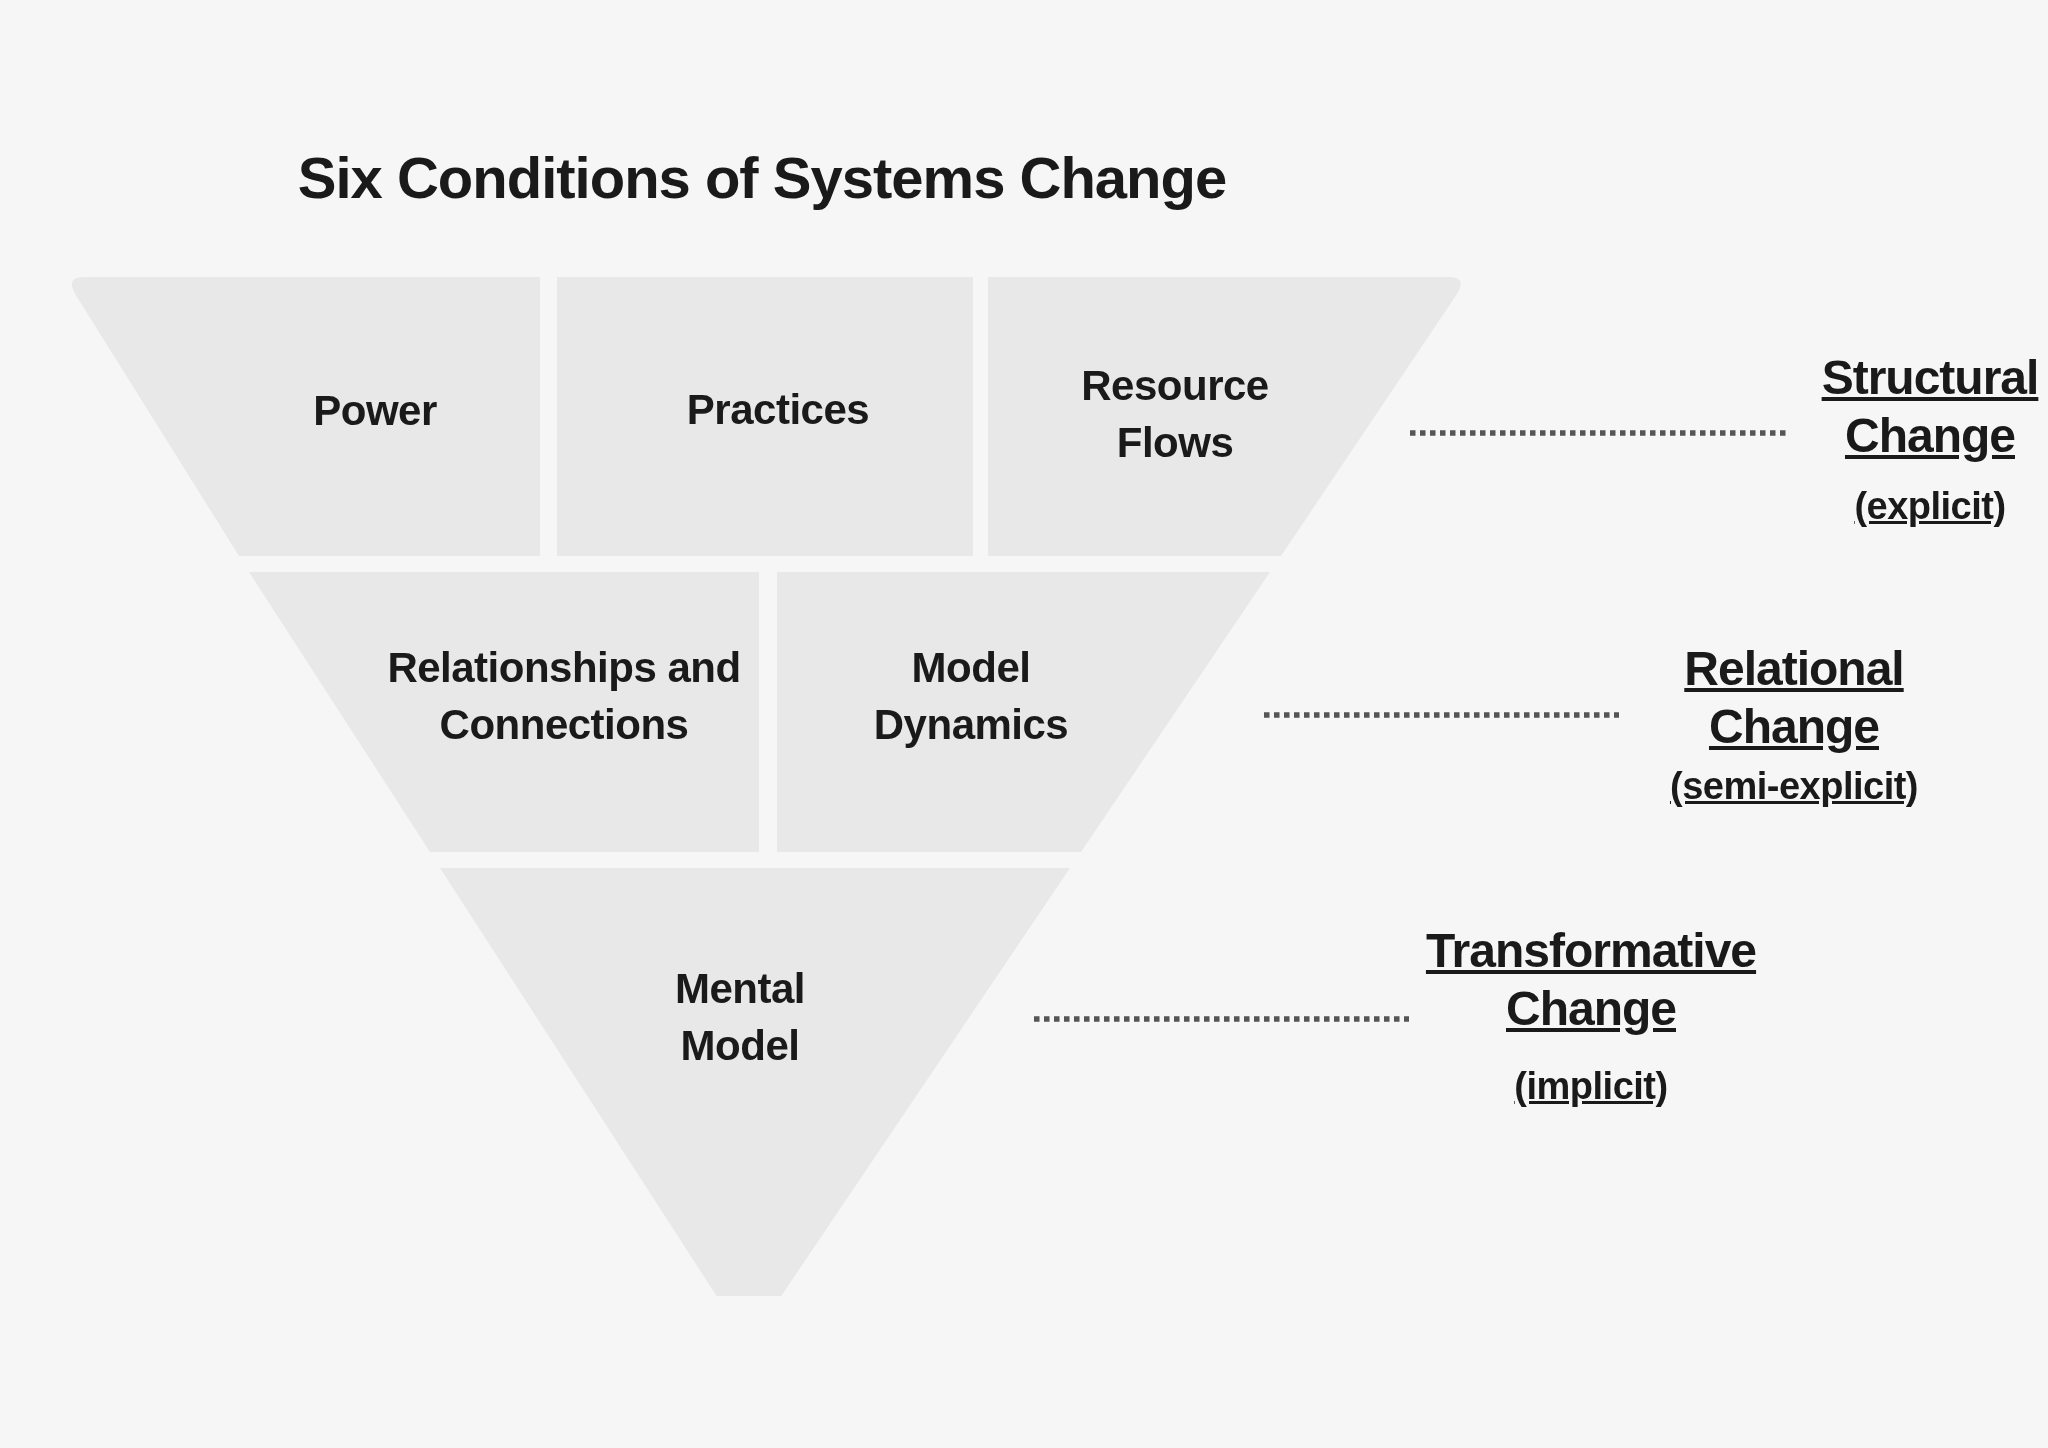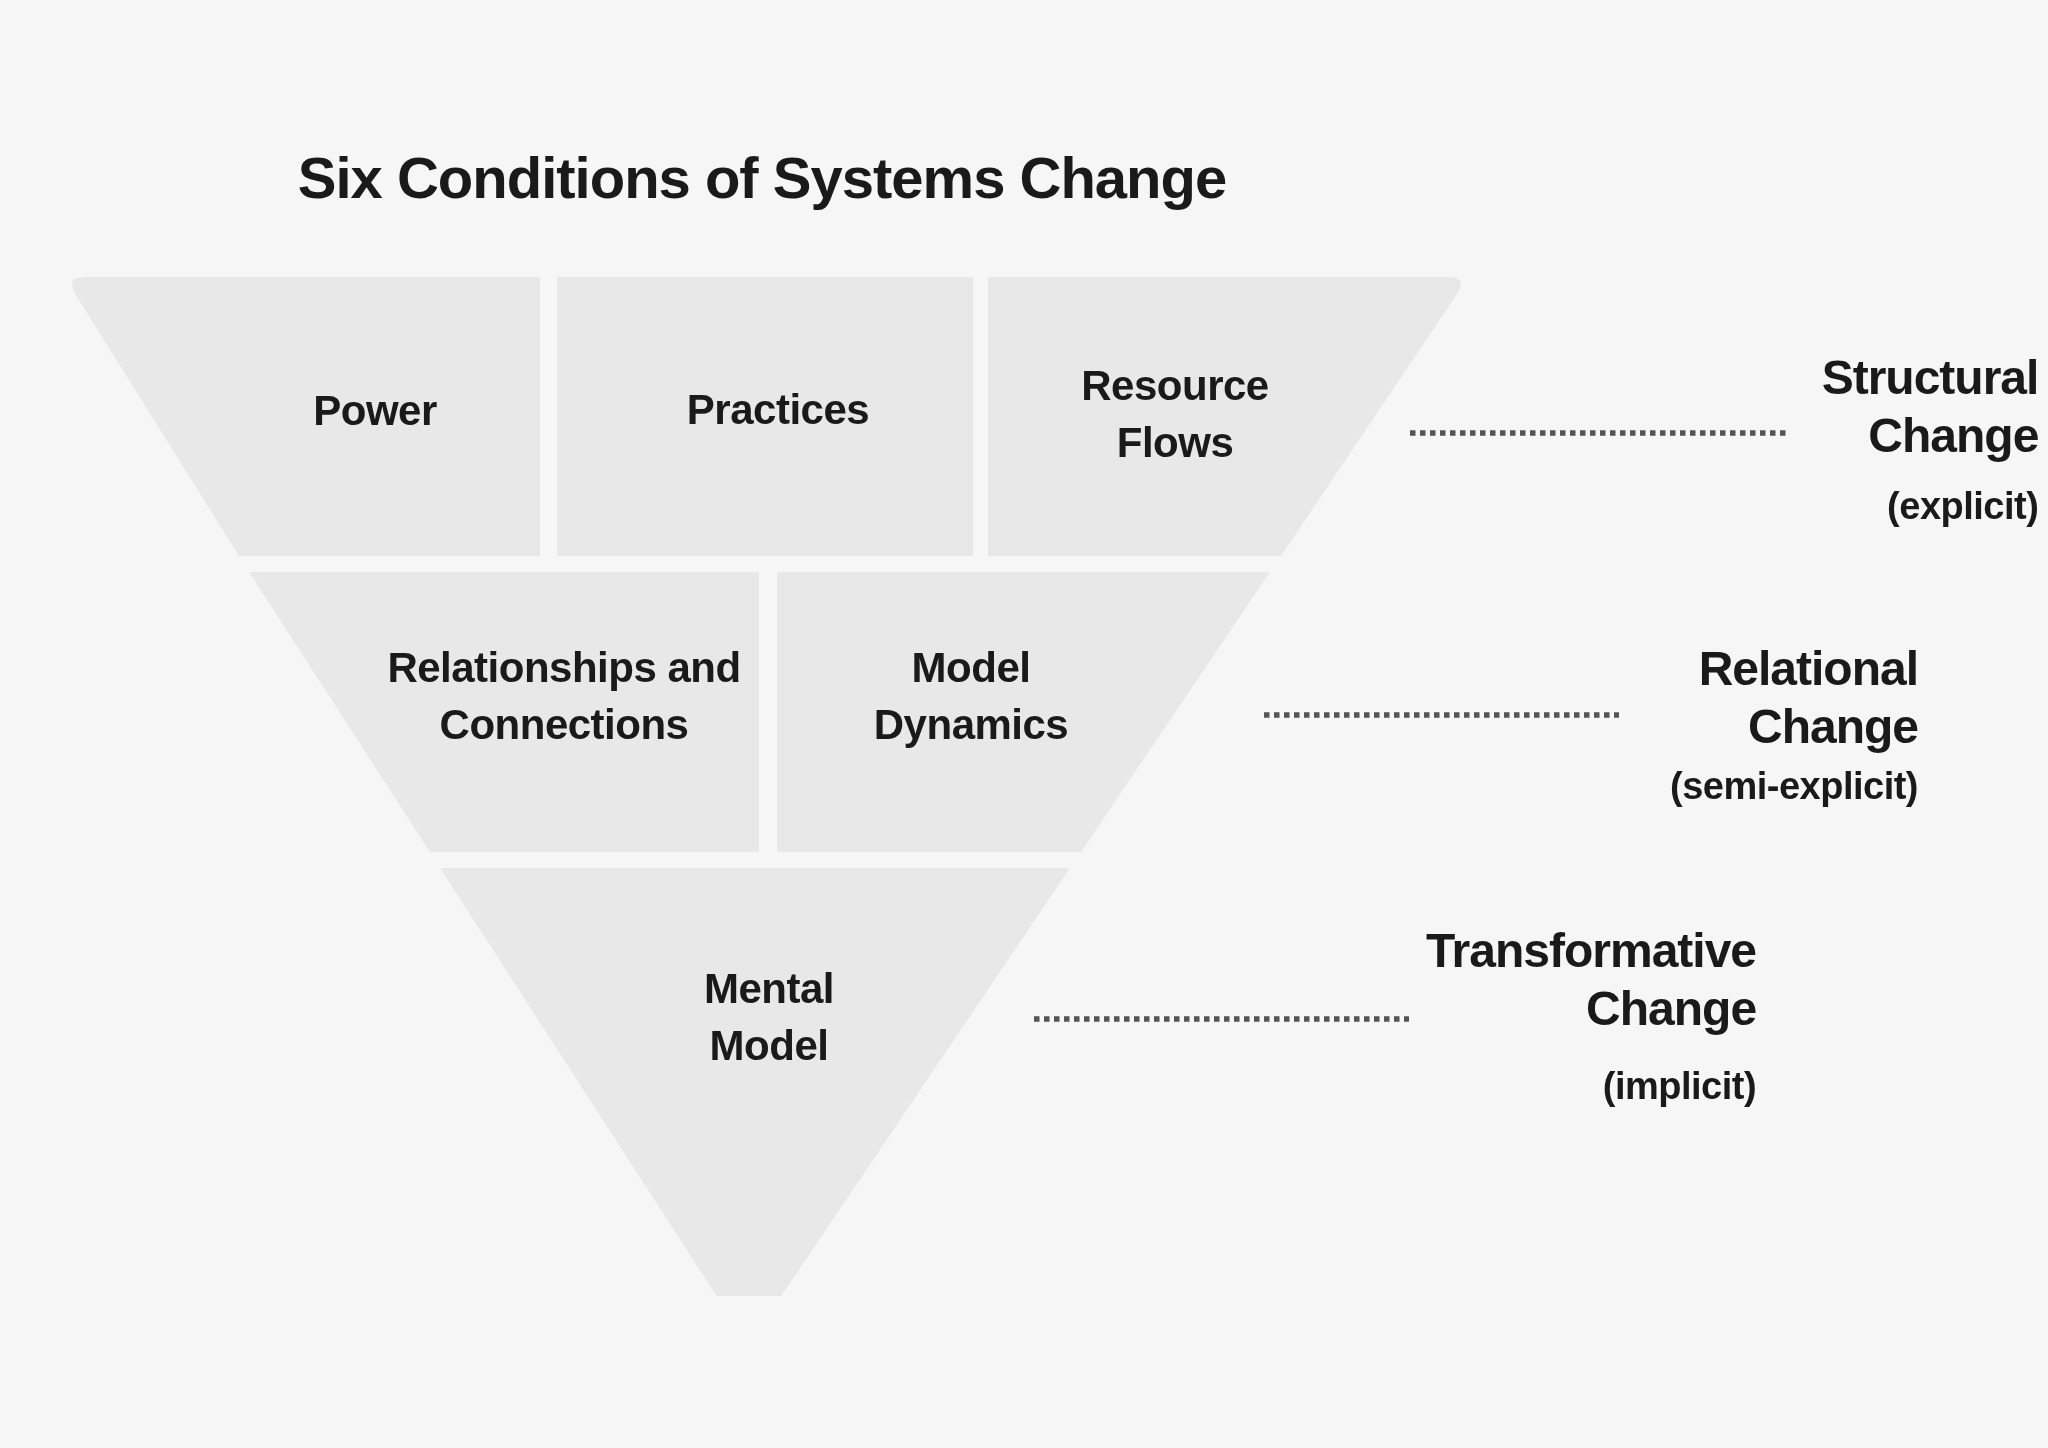--- a/index.html
+++ b/index.html
@@ -51,25 +51,26 @@
     line-height: 57px;
     letter-spacing: -0.5px;
     text-align: center;
     white-space: pre-line;
   }
   .seg-label.policy        { left: 375px;  top: 410px; }
   .seg-label.practices     { left: 778px;  top: 409px; }
   .seg-label.resource      { left: 1175px; top: 414px; }
   .seg-label.relationships { left: 564px;  top: 696px; }
   .seg-label.power         { left: 971px;  top: 696px; }
-  .seg-label.mental        { left: 769px;  top: 1017px; }
+  .seg-label.mental        { left: 740px;  top: 1017px; }
   .annotation {
     position: absolute;
     transform: translateX(-50%);
-    text-align: right;
+    text-align: center;
+    text-decoration: underline;
   }
   .annotation-heading {
     font-size: 48px;
     line-height: 58px;
     letter-spacing: -1px;
     white-space: pre-line;
   }
   .annotation-qualifier {
     font-size: 38px;
     line-height: 48px;

